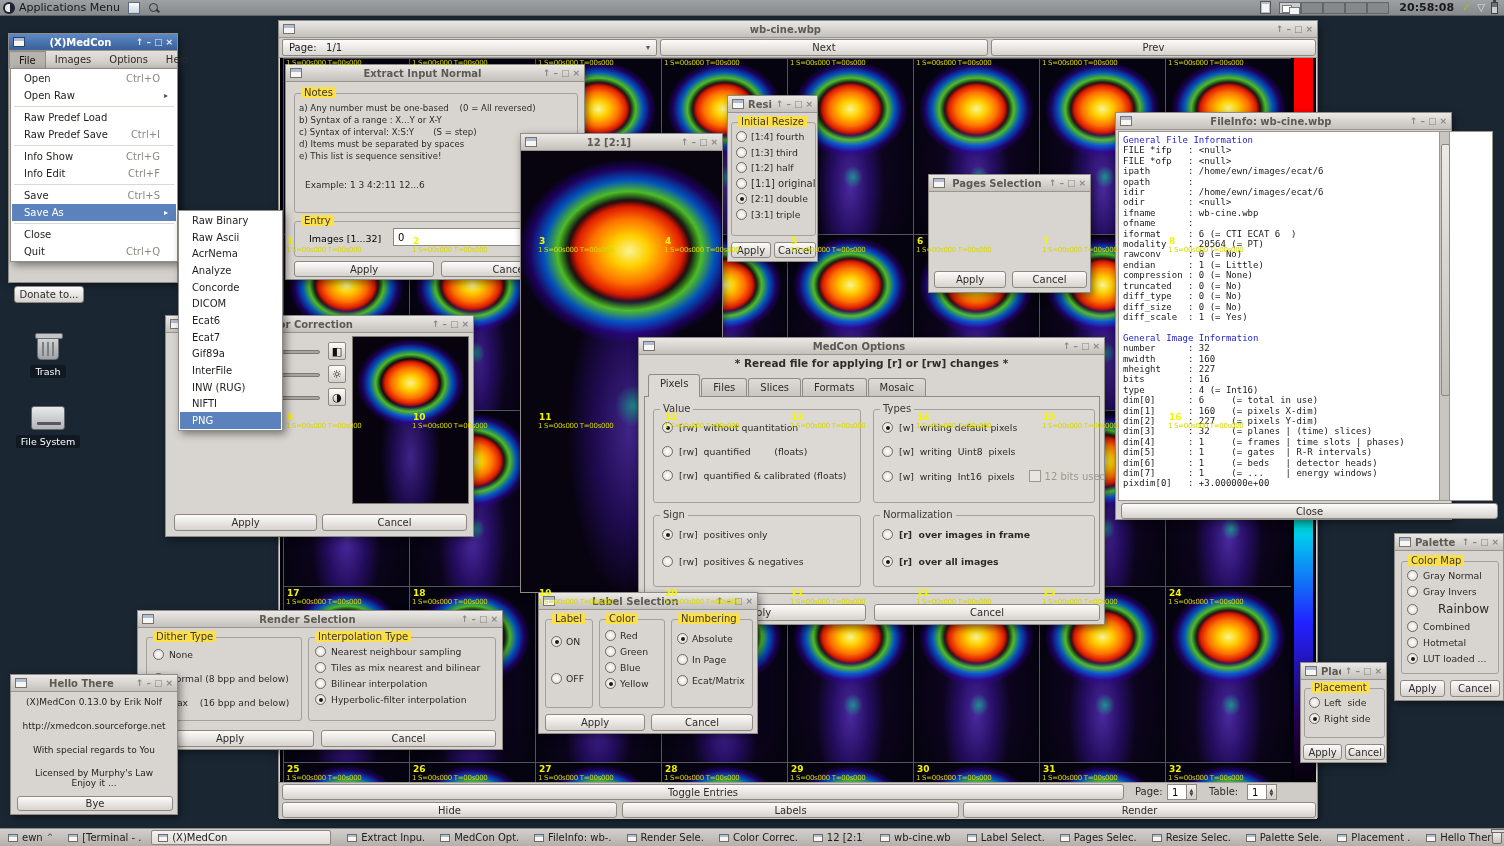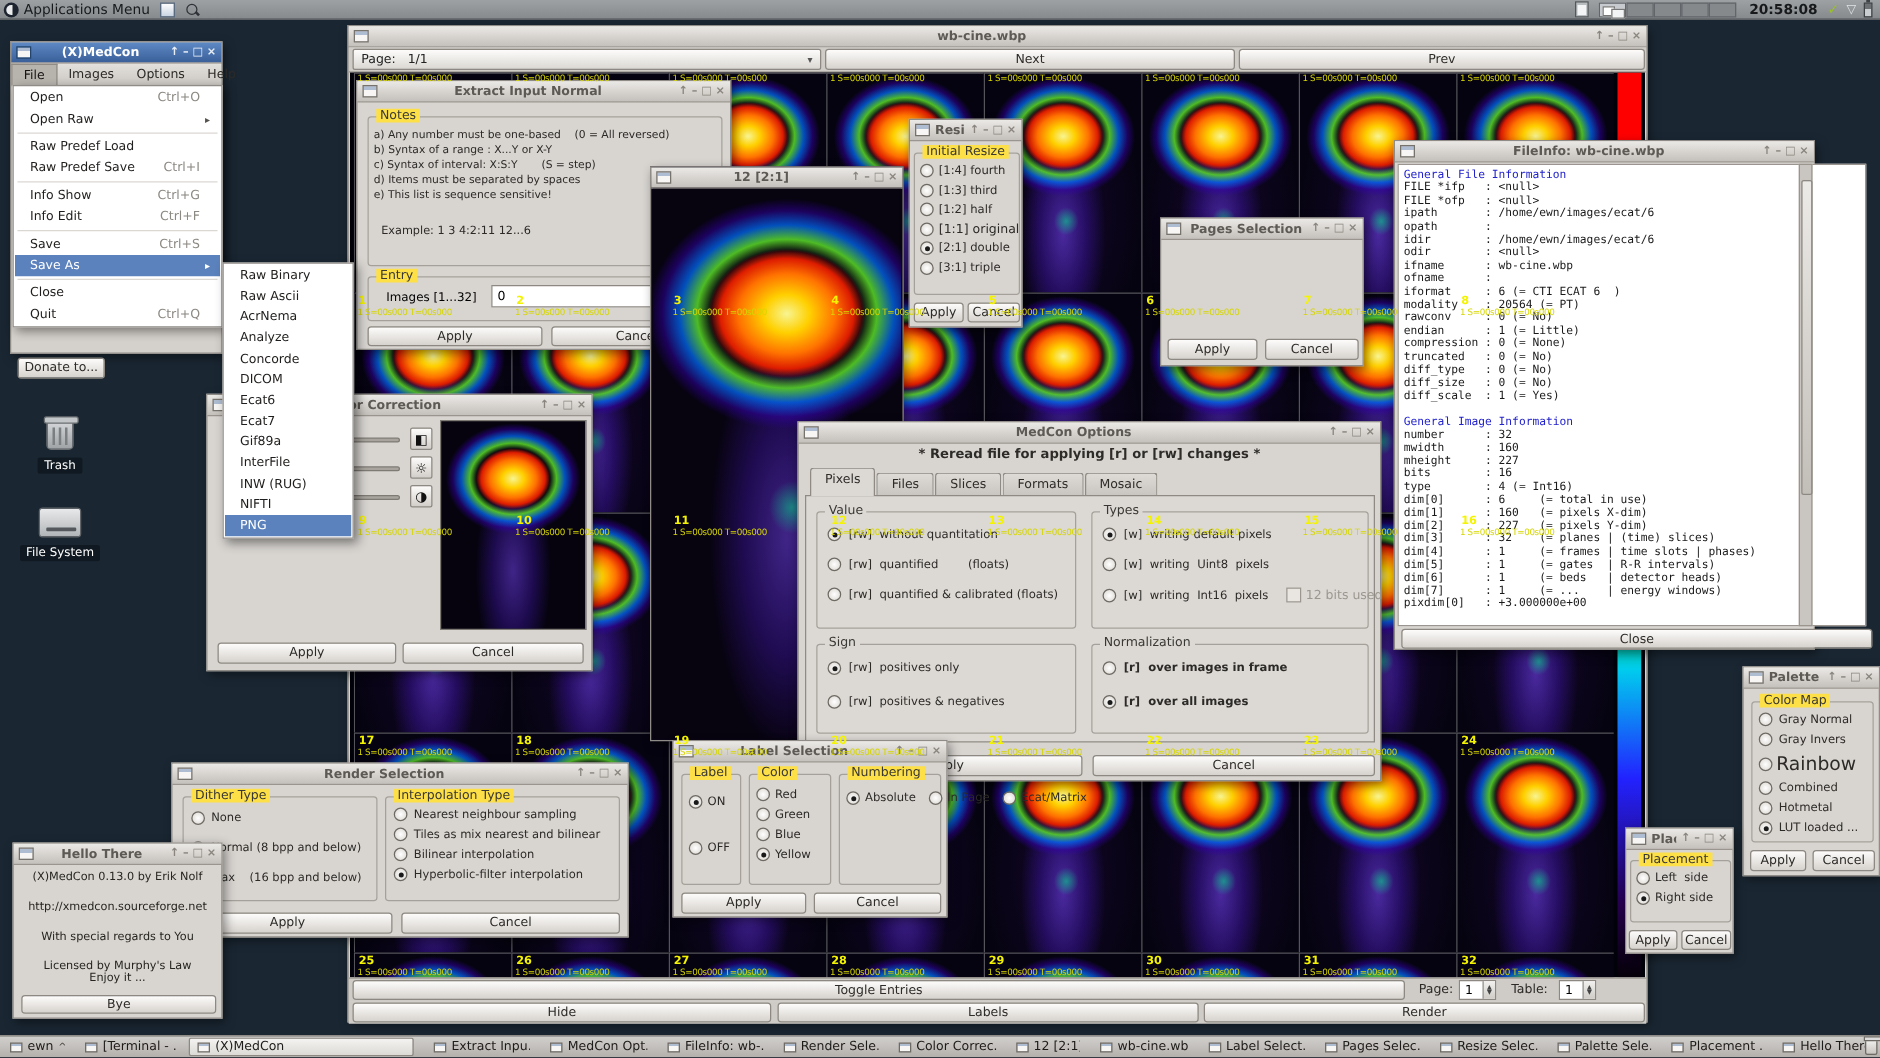--- a/index.html
+++ b/index.html
@@ -740,21 +740,21 @@
         <span>Blue</span>
       </div>
         <div class="opt" style="font-size:9.3px; gap:4px;">
         <span class="radio sel"></span>
         <span>Yellow</span>
       </div>
       </div>
   </div>
   <div class="fr" style="left:132px; top:26px; width:82px; height:89px;">
     <span class="frl">Numbering</span>
-    <div style="padding:13px 0 0 5px; display:flex; flex-direction:row; gap:10px;text-align:right;">
+    <div style="padding:13px 0 0 5px; display:flex; flex-direction:column; gap:10px;text-align:right;">
 
     <div class="opt" style="font-size:9.3px; gap:4px;">
         <span class="radio sel"></span>
         <span>Absolute</span>
       </div>
         <div class="opt" style="font-size:9.3px; gap:4px;">
         <span class="radio"></span>
         <span>In Page</span>
       </div>
         <div class="opt" style="font-size:9.3px; gap:4px;">
@@ -838,21 +838,21 @@
     <div style="padding:8px 0 0 5px; display:flex; flex-direction:column; gap:5px;">
 
     <div class="opt" style="font-size:9.3px; gap:5px;">
         <span class="radio"></span>
         <span>Gray Normal</span>
       </div>
         <div class="opt" style="font-size:9.3px; gap:5px;">
         <span class="radio"></span>
         <span>Gray Invers</span>
       </div>
-        <div class="opt" style="font-size:15px; gap:3px;">
+        <div class="opt" style="font-size:12px; gap:20px;">
         <span class="radio"></span>
         <span>Rainbow</span>
       </div>
         <div class="opt" style="font-size:9.3px; gap:5px;">
         <span class="radio"></span>
         <span>Combined</span>
       </div>
         <div class="opt" style="font-size:9.3px; gap:5px;">
         <span class="radio"></span>
         <span>Hotmetal</span>

